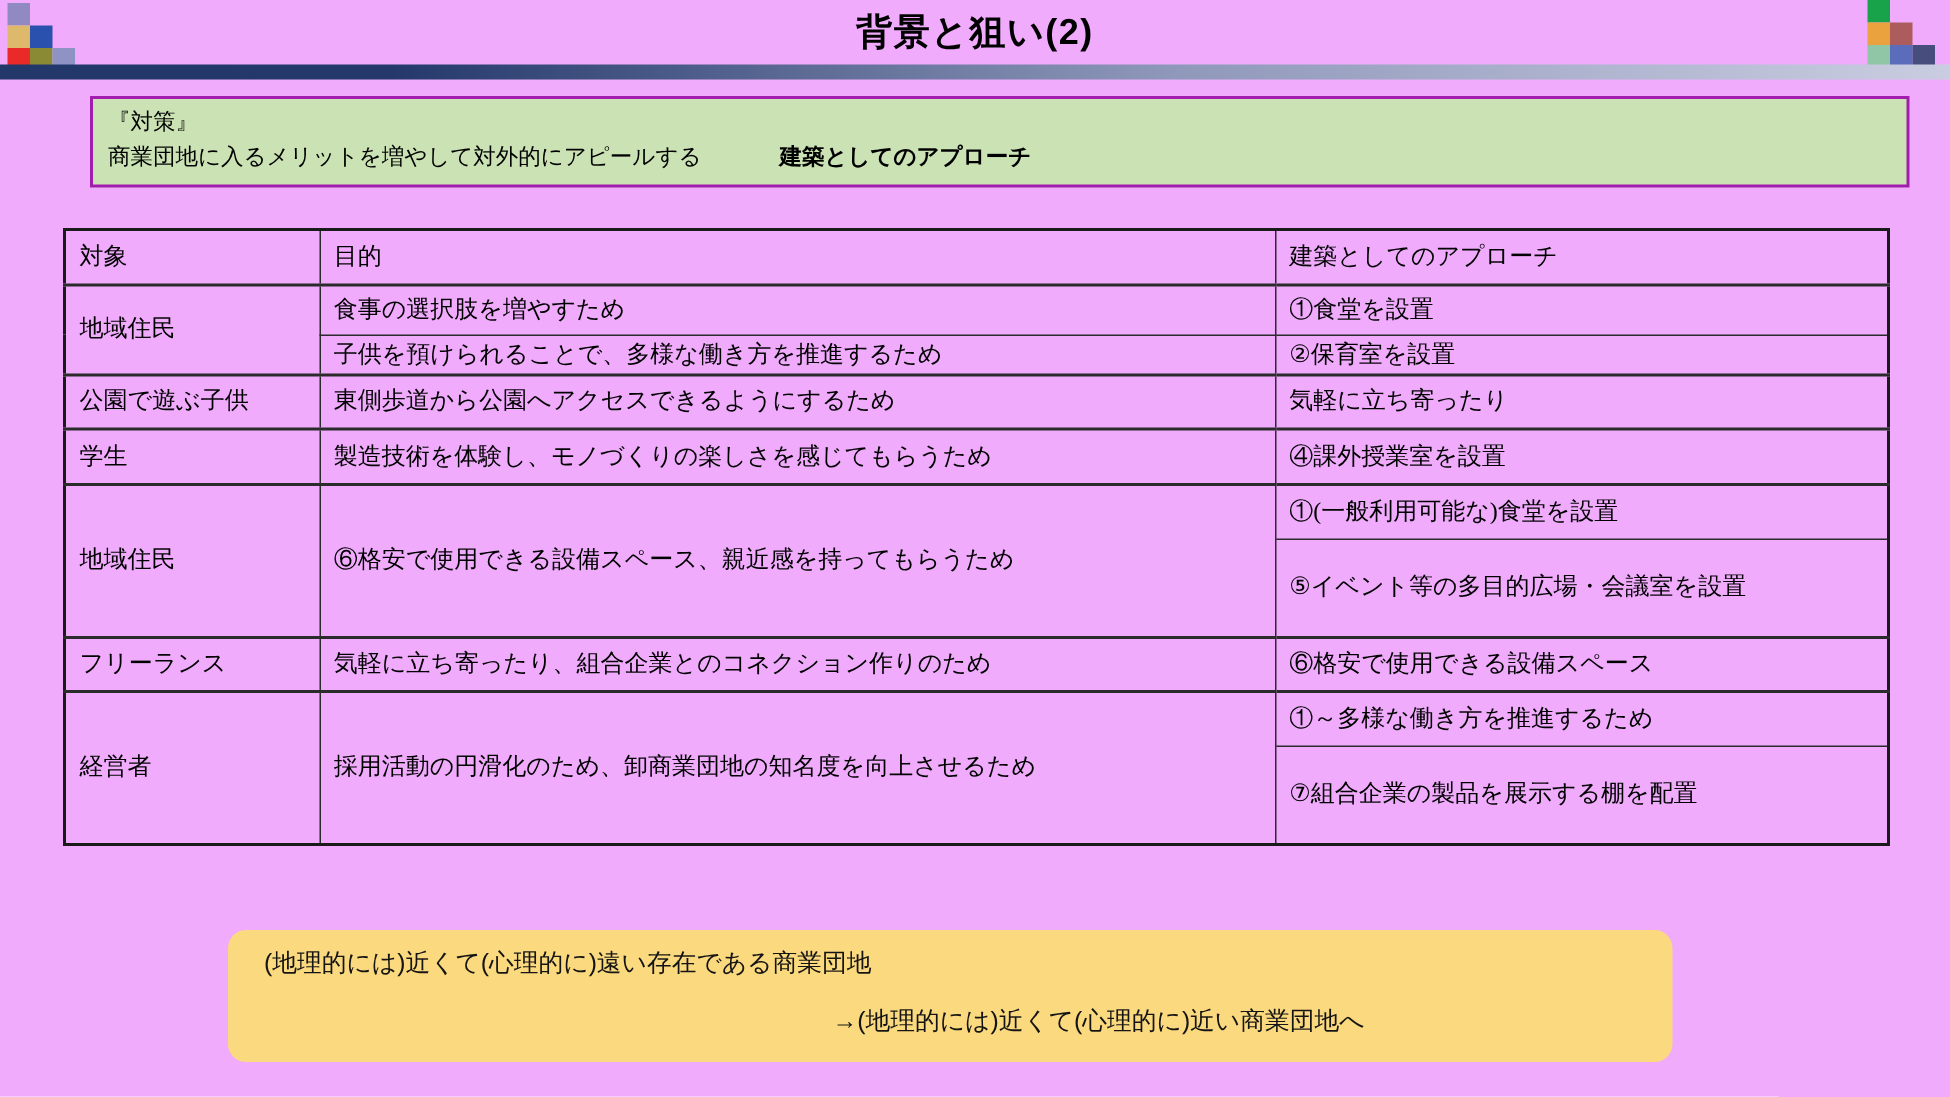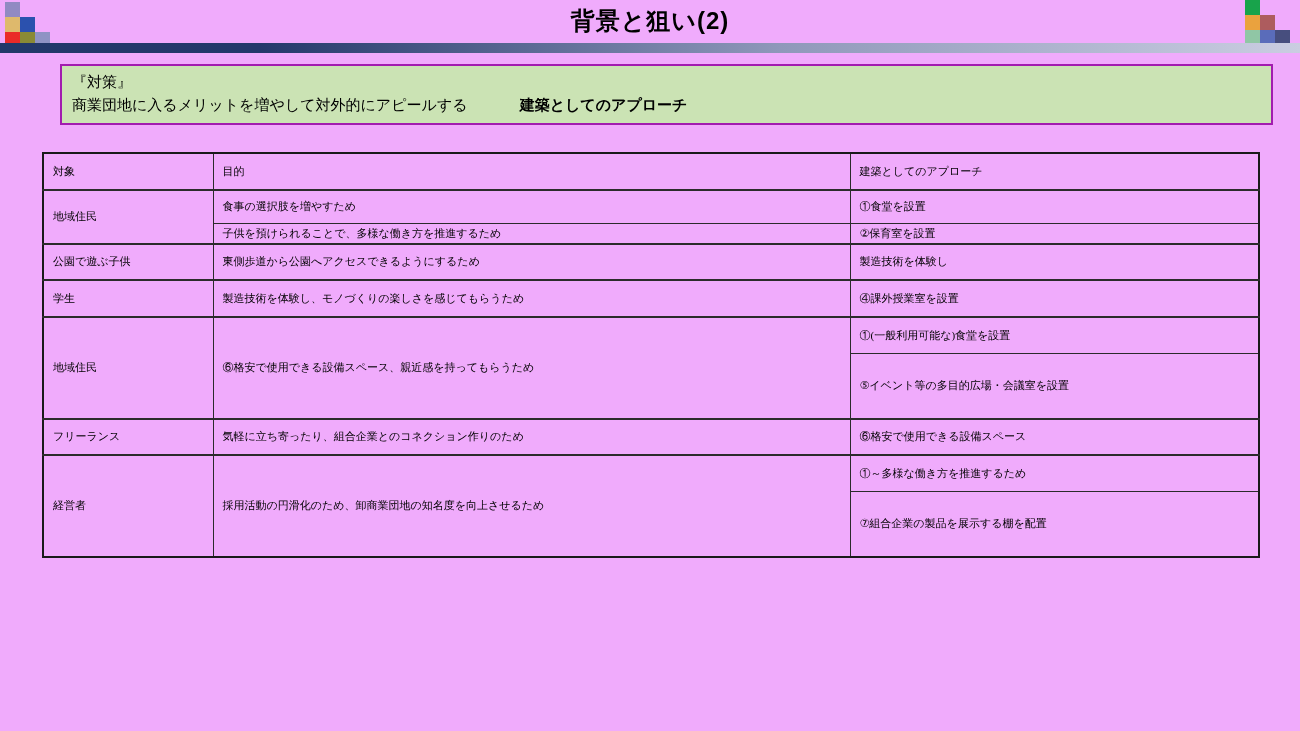--- a/index.html
+++ b/index.html
@@ -41,21 +41,21 @@
     box-sizing:border-box; background:#cbe3b4; border:2px solid #a21caf;
     padding:4px 10px 12px 10px; font-size:15px; line-height:1.55;
   }
   .measure-line2 { white-space:nowrap; }
   .measure-line2 .right { margin-left:52px; font-weight:bold; }
 
   
   .tbl-wrap { position:absolute; left:42px; top:152px; }
   table.targets {
     border-collapse:collapse; table-layout:fixed; width:1216px;
-    font-size:11px; border:2px solid #1a1a1a;
+    font-size:16px; border:2px solid #1a1a1a;
   }
   table.targets td, table.targets th {
     border:1px solid #2b2b2b; padding:2px 9px;
     vertical-align:middle; text-align:left; font-weight:normal;
     overflow:hidden; white-space:nowrap;
   }
   tr.g > td, tr.g > th { border-top-width:2px;font-family:Liberation Serif, serif; }
 
   
   .summary-box {
@@ -117,21 +117,21 @@
           <td>食事の選択肢を増やすため</td>
           <td>①食堂を設置</td>
         </tr>
         <tr style="height:20px">
           <td>子供を預けられることで、多様な働き方を推進するため</td>
           <td>②保育室を設置</td>
         </tr>
         <tr class="g" style="height:36px">
           <td>公園で遊ぶ子供</td>
           <td>東側歩道から公園へアクセスできるようにするため</td>
-          <td>製造技術を体験し</td>
+          <td>気軽に立ち寄ったり</td>
         </tr>
         <tr class="g" style="height:37px">
           <td>学生</td>
           <td>製造技術を体験し、モノづくりの楽しさを感じてもらうため</td>
           <td>④課外授業室を設置</td>
         </tr>
         <tr class="g" style="height:37px">
           <td rowspan="2">地域住民</td>
           <td rowspan="2">⑥格安で使用できる設備スペース、親近感を持ってもらうため</td>
           <td>①(一般利用可能な)食堂を設置</td>
@@ -149,14 +149,18 @@
           <td rowspan="2">採用活動の円滑化のため、卸商業団地の知名度を向上させるため</td>
           <td>①～多様な働き方を推進するため</td>
         </tr>
         <tr style="height:65px">
           <td>⑦組合企業の製品を展示する棚を配置</td>
         </tr>
       </tbody>
     </table>
   </div>
 
+  <div class="summary-box">
+    <div class="l1">(地理的には)近くて(心理的に)遠い存在である商業団地</div>
+    <div class="l2">→(地理的には)近くて(心理的に)近い商業団地へ</div>
+  </div>
 
 </div>
 
 </body></html>

